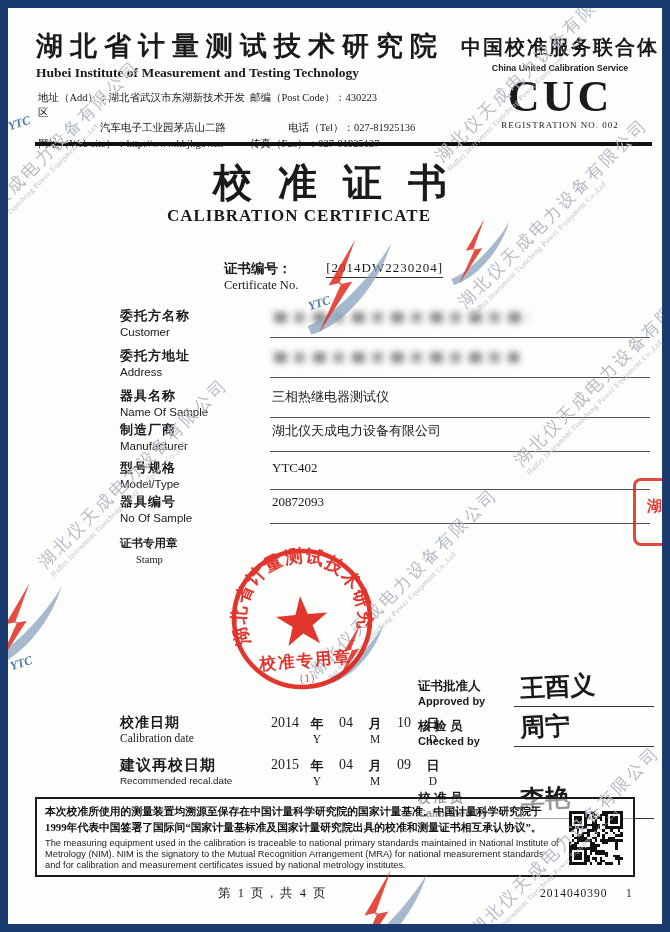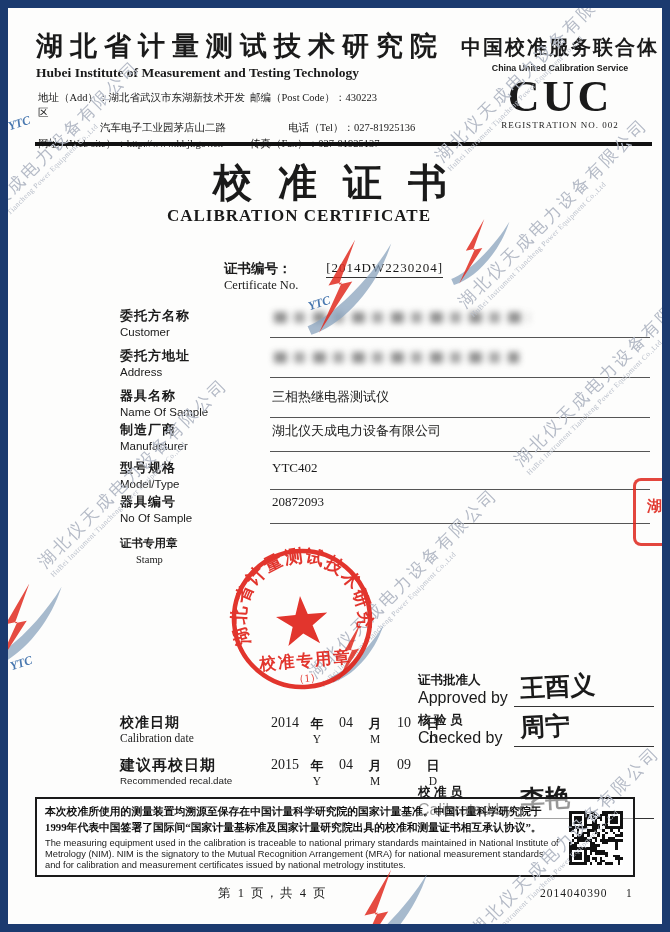--- a/index.html
+++ b/index.html
@@ -43,21 +43,21 @@
             background:repeating-linear-gradient(90deg,#6a6a6a 0 13px,transparent 13px 20px,#8a8a8a 20px 31px,transparent 31px 39px);}
   .red-w1{width:255px;} .red-w2{width:245px;}
   
   .stamp-label-cn{left:112px;top:528px;font-size:11.5px;font-weight:bold;}
   .stamp-label-en{left:128px;top:546px;font-size:10.5px;}
   .stamp{left:214px;top:531px;width:160px;height:160px;transform:rotate(-5deg);opacity:.92;z-index:5;}
   
   .sig-row{position:absolute;left:410px;display:flex;align-items:flex-end;}
   .s-label{width:96px;}
   .s-cn{font-size:12.5px;font-weight:bold;font-family:"Liberation Sans","DejaVu Sans",sans-serif;}
-  .s-en{font-size:16px;font-family:"Liberation Sans","DejaVu Sans",sans-serif;}
+  .s-en{font-size:11px;font-family:"Liberation Sans","DejaVu Sans",sans-serif;font-weight:bold;}
   .s-name-wrap{width:140px;border-bottom:1px solid #333;height:34px;}
   .s-name{font-size:25px;font-weight:600;transform:rotate(-3deg);display:inline-block;margin-left:6px;line-height:1.2;}
   
   .date-row{position:absolute;left:112px;display:flex;align-items:flex-start;}
   .d-label{width:146px;}
   .d-cn{font-size:14px;font-weight:bold;letter-spacing:1px;}
   .d-cn.big{font-size:15px;}
   .d-en{font-size:11.5px;}
   .d-en.small{font-size:9.8px;font-family:"Liberation Sans","DejaVu Sans",sans-serif;}
   .d-grid{display:flex;margin-top:1px;}

